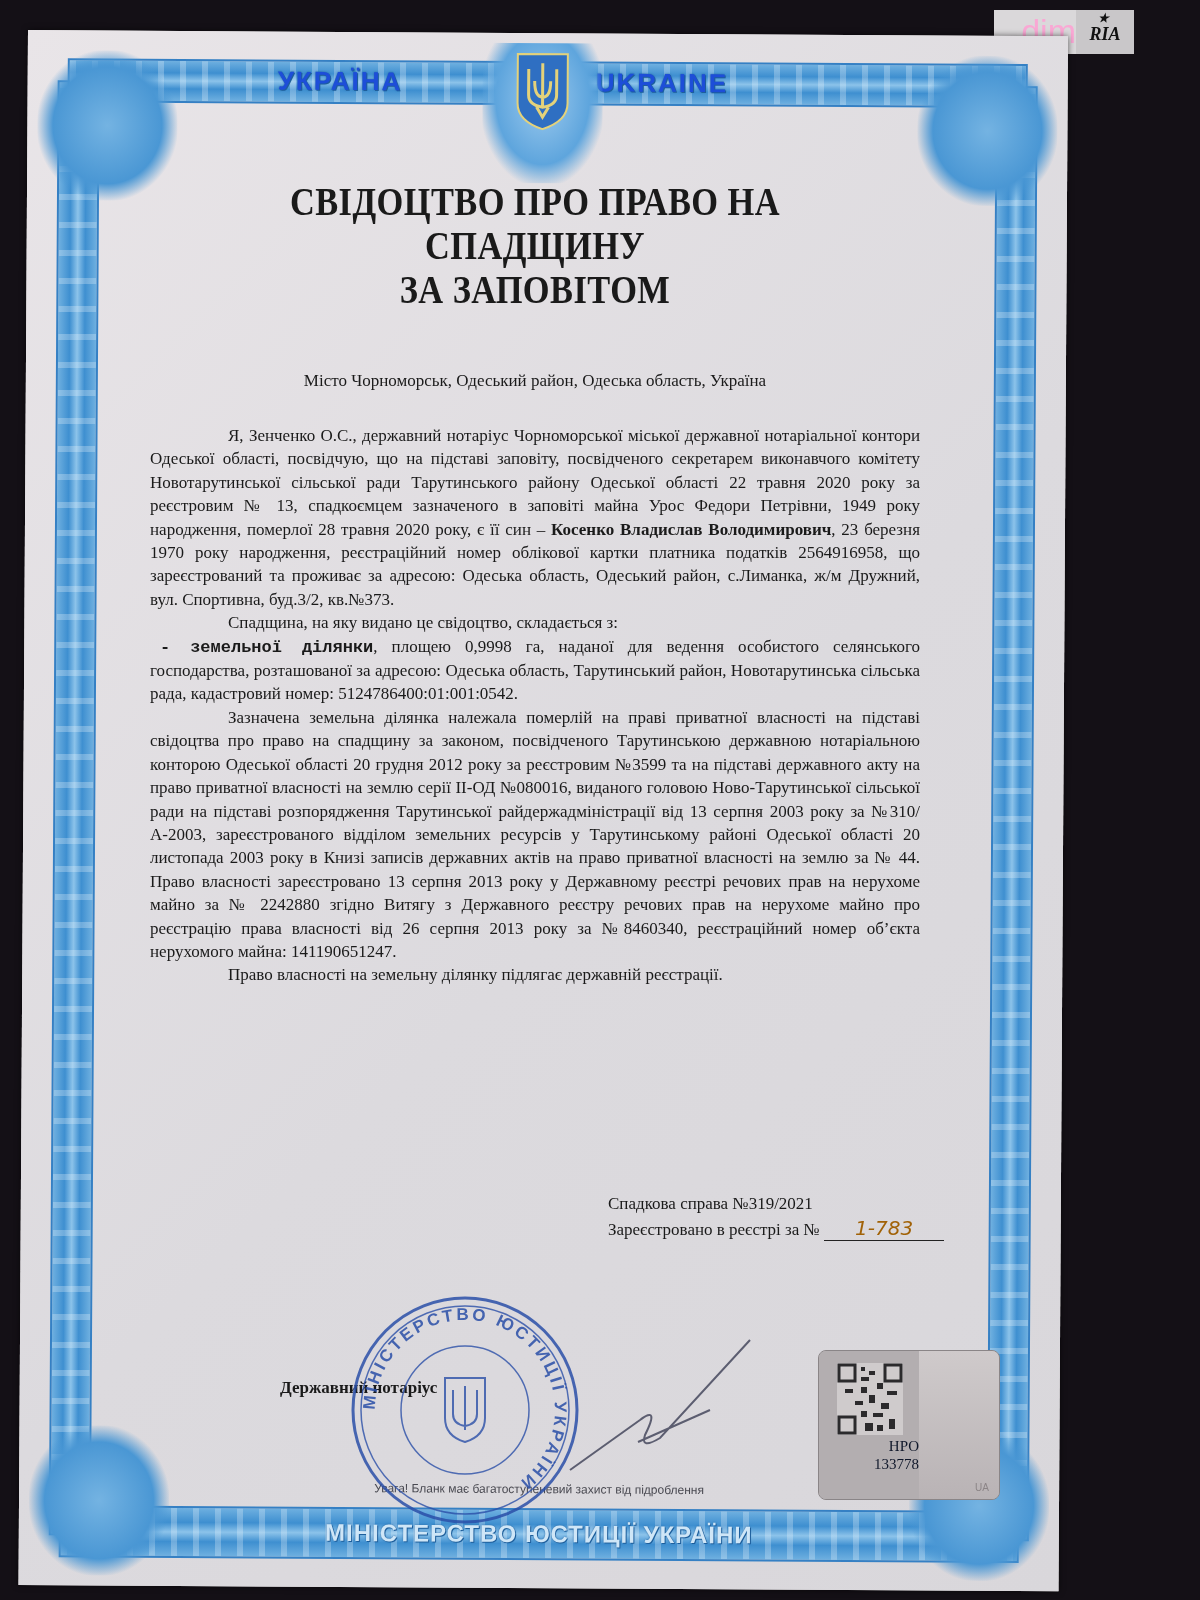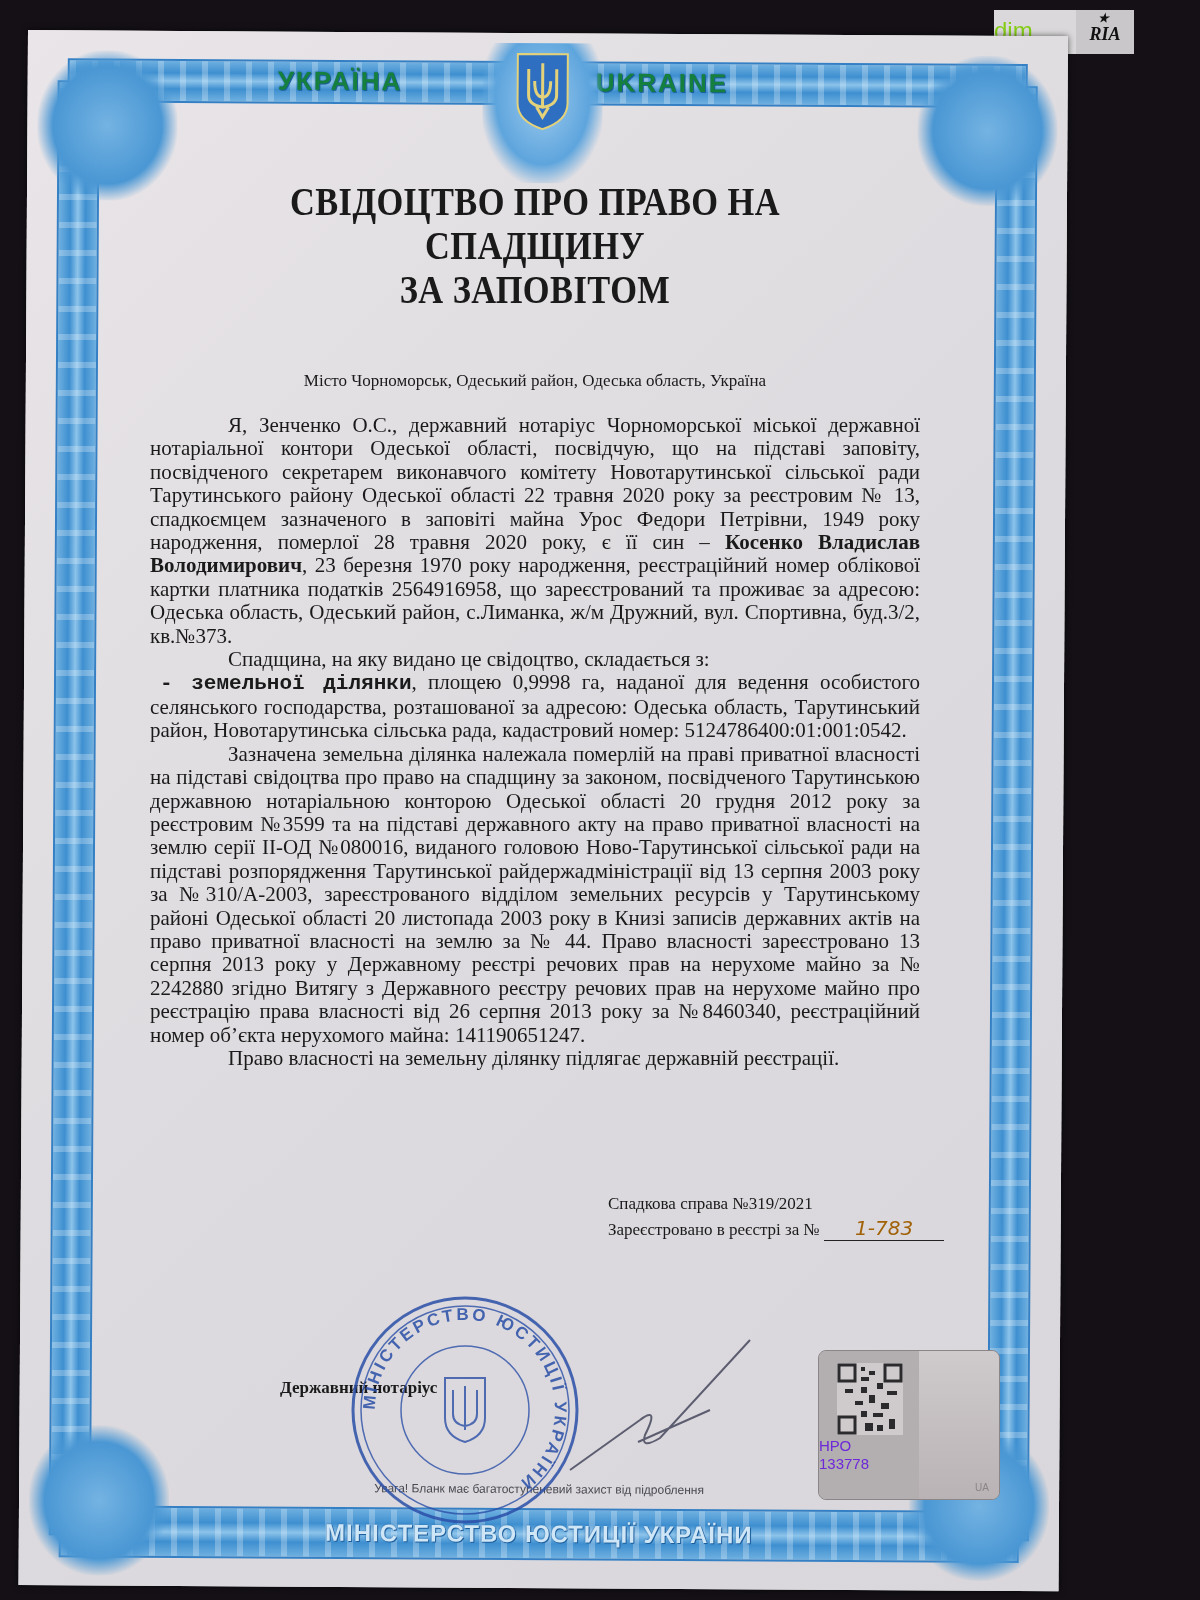--- a/index.html
+++ b/index.html
@@ -46,21 +46,21 @@
     border-radius: 45%;
   }
   .corner.tl { left: 10px; top: 20px; }
   .corner.tr { right: 10px; top: 20px; }
   .corner.bl { left: 10px; bottom: 10px; }
   .corner.br { right: 10px; bottom: 10px; }
   .frame-label {
     position: absolute; top: 34px;
     font-family: "Liberation Sans", sans-serif;
     font-weight: bold; font-size: 26px; letter-spacing: 2px;
-    color: #15803d;
+    color: #1d4ed8;
     text-shadow: 0 0 2px #1e5f9c, 1px 1px 0 #1e5f9c;
   }
   .frame-label.uk { left: 250px; }
   .frame-label.en { left: 568px; }
   .crest-wrap {
     position: absolute; left: 455px; top: 10px;
     width: 120px; height: 140px;
     background: radial-gradient(ellipse at 50% 40%, #9dcaee 0%, #5ea5dd 55%, rgba(94,165,221,0) 75%);
   }
   .crest {
@@ -84,21 +84,21 @@
   .content { position: absolute; left: 150px; top: 180px; width: 770px; color: #1a1a1a; }
   .title {
     text-align: center; font-weight: bold; font-size: 40px; line-height: 44px;
     transform: scaleX(0.86); transform-origin: center;
     letter-spacing: 0.5px;
   }
   .place {
     margin-top: 58px;
     text-align: center; font-size: 17px; line-height: 22px;
   }
-  .body-text { margin-top: 22px; font-size: 21px; line-height: 23.4px; text-align: justify; }
+  .body-text { margin-top: 32px; font-size: 17px; line-height: 23.4px; text-align: justify; }
   .body-text p { text-indent: 78px; }
   .body-text p.item { text-indent: 0; padding-left: 0; }
   .body-text p.item .lead { padding-left: 10px; font-family: Liberation Mono, monospace; }
   .bold { font-weight: bold; }
   .right-block {
     position: absolute; left: 608px; top: 1192px;
     font-size: 17px; line-height: 24px; color: #1a1a1a;
   }
   .handwritten {
     display: inline-block; width: 120px;
@@ -116,34 +116,34 @@
   .signature { position: absolute; left: 560px; top: 1300px; width: 220px; height: 180px; }
   .hologram {
     position: absolute; left: 818px; top: 1350px; width: 182px; height: 150px;
     background: #bdb8b9; border: 1px solid #8a8587; border-radius: 8px;
     overflow: hidden;
   }
   .holo-left { position: absolute; left: 0; top: 0; width: 100px; height: 100%; background: #b3aeb0; }
   .holo-right { position: absolute; left: 100px; top: 0; right: 0; height: 100%; background: linear-gradient(180deg,#cfcacb,#b9b3b5); }
   .qr { position: absolute; left: 18px; top: 12px; width: 66px; height: 72px; }
   .holo-code {
-    position: absolute; left: 0; width: 100px; text-align: left;
-    font-family: Liberation Sans, sans-serif; font-size: 15px; line-height: 18px; color: #6d28d9;
+    position: absolute; left: 0; width: 100px; text-align: right;
+    font-family: Liberation Serif, serif; font-size: 15px; line-height: 18px; color: #0f172a;
   }
   .holo-code.a { top: 86px; }
   .holo-code.b { top: 104px; }
   .holo-ua { position: absolute; right: 10px; bottom: 6px; font-family: "Liberation Sans", sans-serif; font-size: 10px; color: #8b8486; }
   
   .watermark {
     position: absolute; right: 66px; top: 10px; height: 44px; display: flex;
     font-family: "Liberation Sans", sans-serif;
   }
   .wm-dim {
-    width: 82px; background: rgba(240,238,240,0.9); color: #84cc16;
-    font-size: 24px; line-height: 42px; text-align: left;
+    width: 82px; background: rgba(240,238,240,0.9); color: #f9a8d4;
+    font-size: 34px; line-height: 42px; text-align: right;
   }
   .wm-ria {
     width: 58px; background: #c9c7c9; color: #111;
     font-family: "Liberation Serif", serif; font-weight: bold; font-style: italic;
     font-size: 18px; line-height: 48px; text-align: center; position: relative;
   }
   .wm-ria .star { position: absolute; top: 2px; left: 22px; font-size: 12px; line-height: 12px; }
 </style>
 </head>
 <body>

